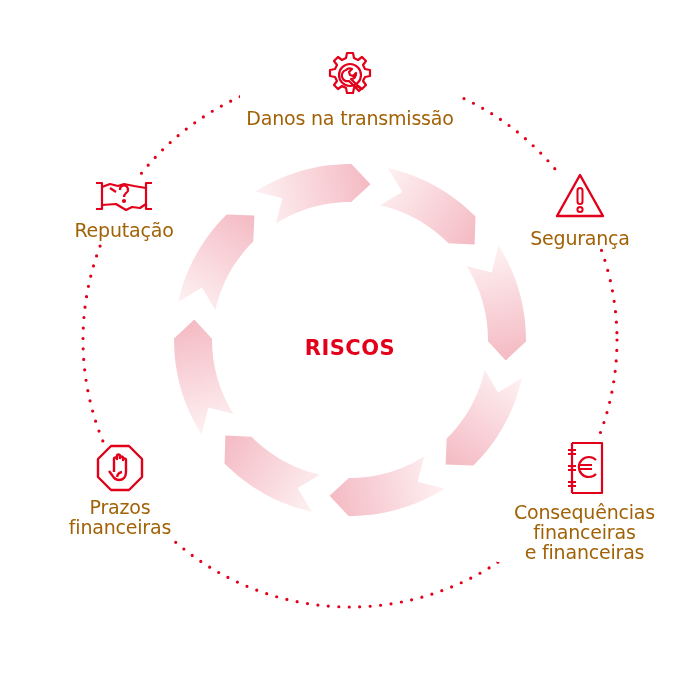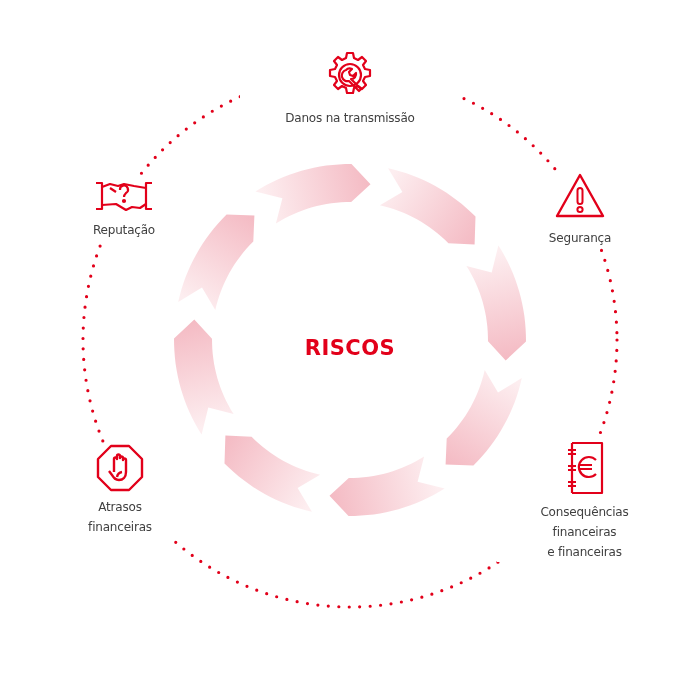--- a/index.html
+++ b/index.html
@@ -1,20 +1,20 @@
 <!DOCTYPE html>
 <html><head>
 <meta charset="utf-8">
 <style>
   html, body { margin: 0; padding: 0; background: #ffffff; }
   body { width: 700px; height: 700px; position: relative; overflow: hidden;
          font-family: "DejaVu Sans", "Liberation Sans", sans-serif; }
   #stage { position: absolute; left: 0; top: 0; width: 700px; height: 700px; }
   .node { position: absolute; text-align: center; background: #fff; }
-  .node .label { font-size: 12px; color: #404040; line-height: 20px; letter-spacing: -0.2px; white-space: nowrap; }
+  .node .label { font-size: 19px; color: #a16207; line-height: 20px; letter-spacing: -0.2px; white-space: nowrap; }
   .node svg { display: block; margin: 0 auto; }
   .center-title { position: absolute; left: 250px; top: 336px; width: 200px; text-align: center;
                   font-size: 21px; font-weight: bold; letter-spacing: 0.5px; }
 </style>
 </head>
 <body>
 
 <div id="stage">
   <svg width="700" height="700" style="position:absolute;left:0;top:0">
     <defs>
@@ -114,21 +114,21 @@
 
   <div class="node" style="left:55px;top:443px;width:130px;">
     <svg width="50" height="50" viewBox="0 0 50 50">
       <g fill="none" stroke="#e2001a" stroke-width="2.4" stroke-linejoin="round">
         <path d="M16 3h18l13 13v18L34 47H16L3 34V16z"></path>
         <path d="M19 29V16a1.5 1.5 0 0 1 3 0v-3a1.5 1.5 0 0 1 3 0v2a1.5 1.5 0 0 1 3 0v2a1.5 1.5 0 0 1 3 0v12c0 5-3 8-7 8s-5-2-7-5l-3-4"></path>
         <path d="M22 34a6 6 0 0 1 5-5"></path>
       </g>
     </svg>
     <div style="margin-top:4px">
-      <div class="label">Atrasos</div>
+      <div class="label">Prazos</div>
       <div class="label">financeiras</div>
     </div>
   </div>
 
   <div class="node" style="left:59px;top:178px;width:130px;">
     <svg width="60" height="36" viewBox="0 0 60 36">
       <g fill="none" stroke="#e2001a" stroke-width="2.2" stroke-linejoin="round">
         <path d="M2 5h6v26H2"></path>
         <path d="M58 5h-6v26h6"></path>
         <path d="M8 9l8-3 8 2 6-2 10 2 12 2"></path>

